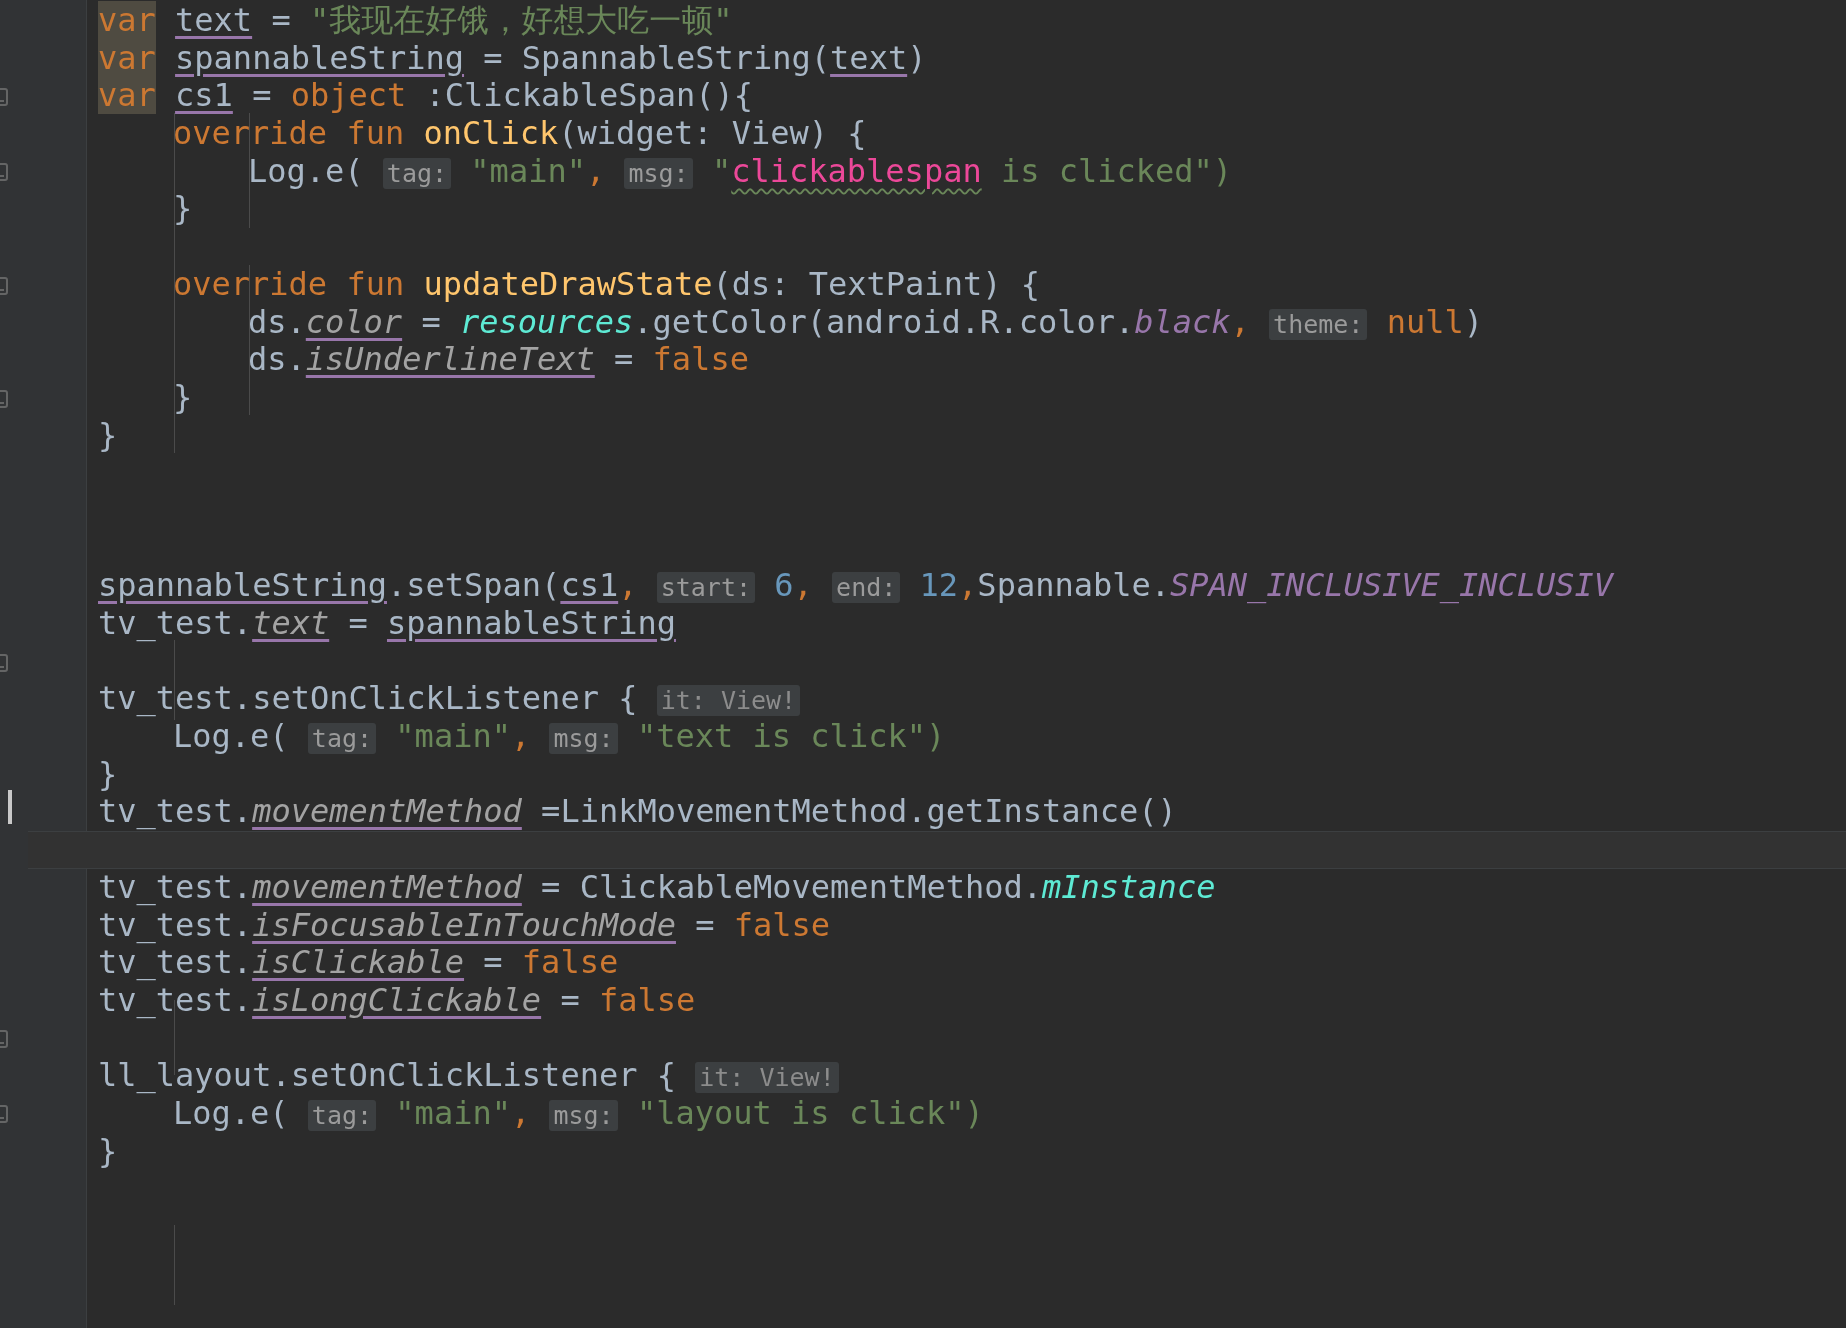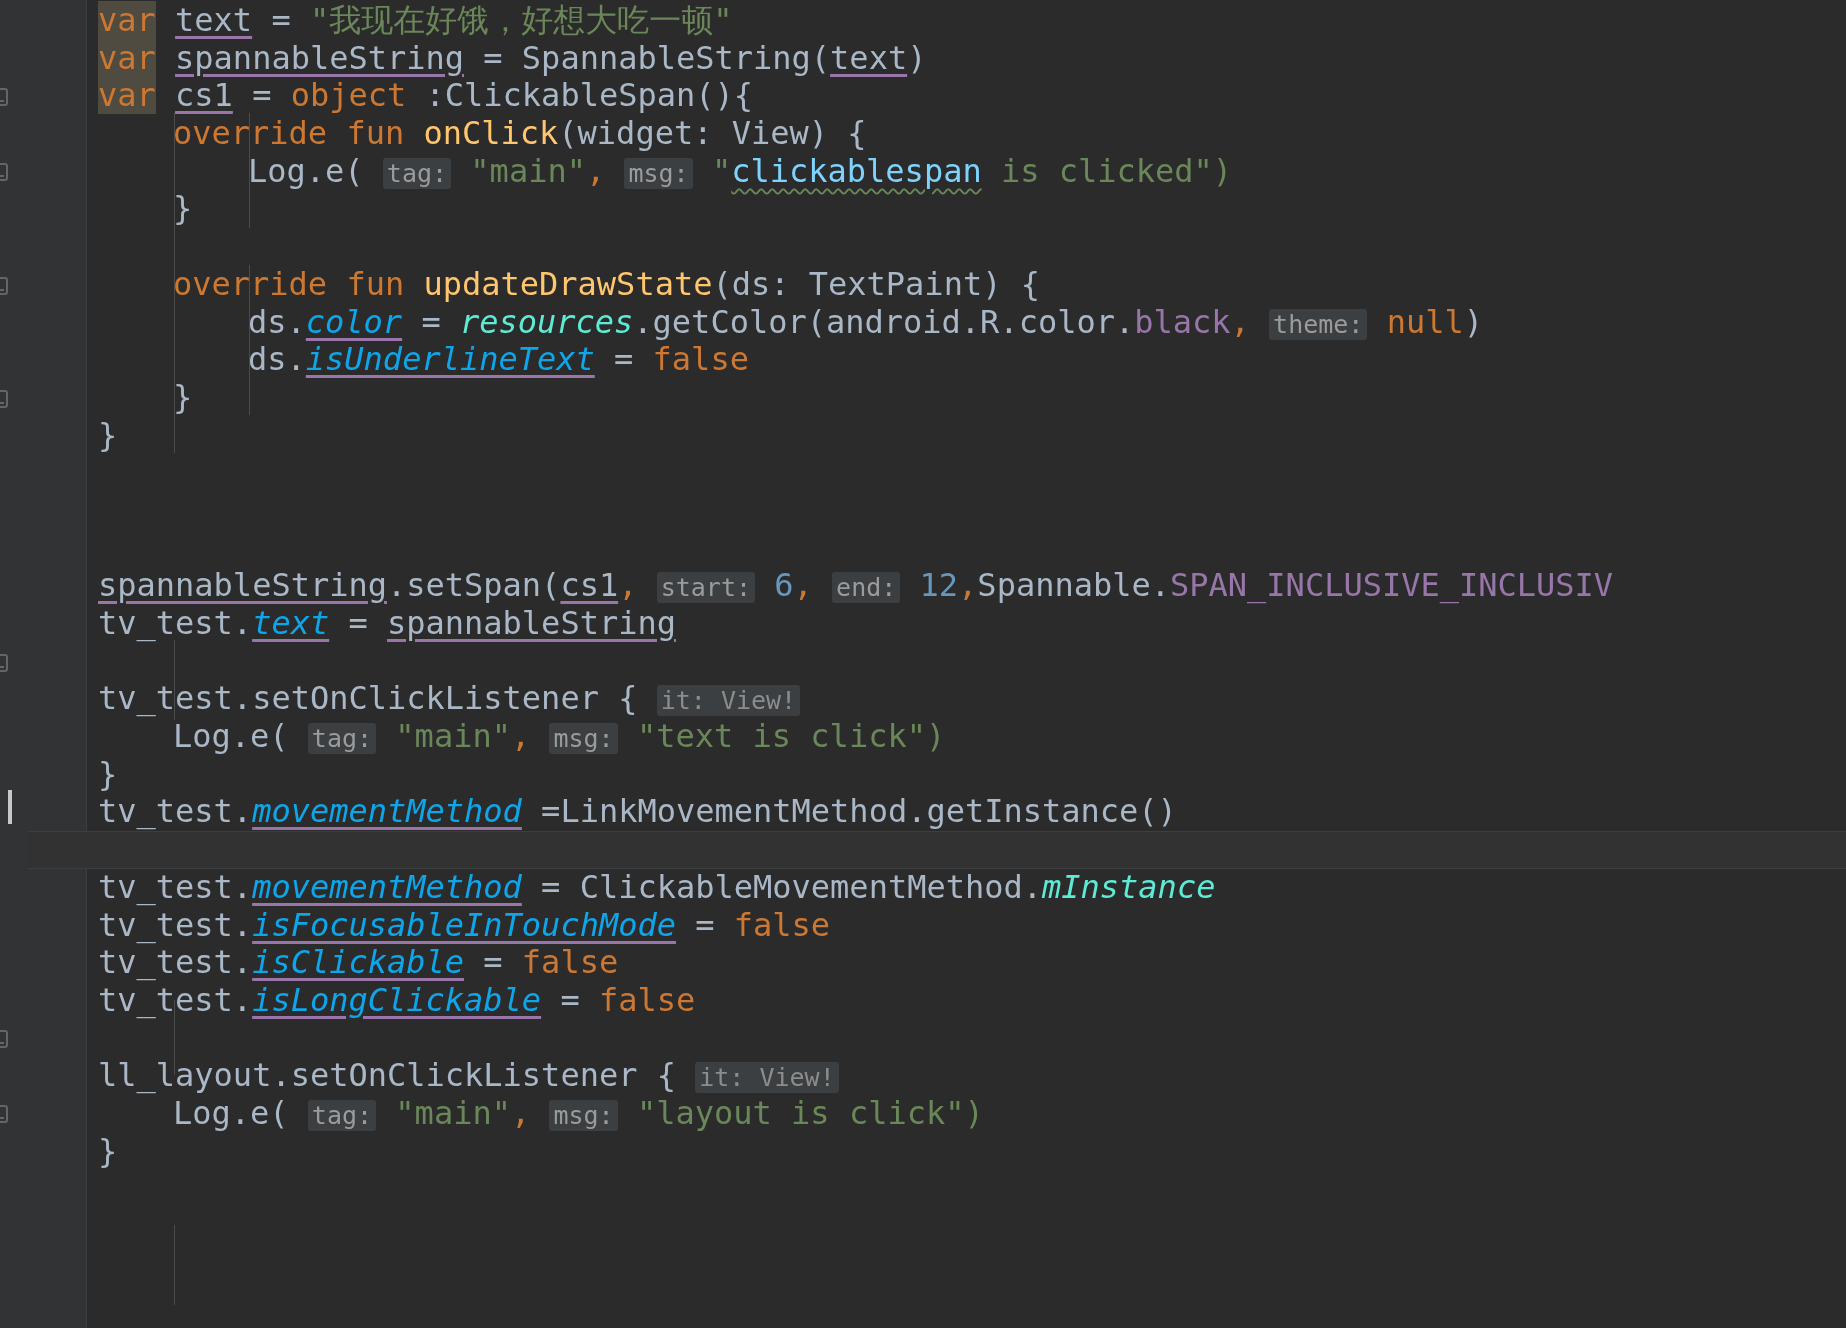--- a/index.html
+++ b/index.html
@@ -101,25 +101,25 @@
     top: 0; bottom: 0;
     width: 1px;
     background: #4b4b4b;
   }
 
   
   .kw        { color: #cc7832; }                 
   .kw-hl     { color: #cc7832; background: #4f4b41; }  
   .plain     { color: #a9b7c6; }
   .local-u   { color: #a9b7c6; text-decoration: underline; text-decoration-color:#9876aa; text-underline-offset: 5px;}
-  .fld       { color: #0ea5e9; font-style: italic; text-decoration: underline; text-decoration-color:#9876aa; text-underline-offset: 5px;}
+  .fld       { color: #a3a3a3; font-style: italic; text-decoration: underline; text-decoration-color:#9876aa; text-underline-offset: 5px;}
   .fld-p     { color: #5eead4; font-style: italic; }
-  .const     { color: #9876aa; }
+  .const     { color: #9876aa; font-style: italic; }
   .str       { color: #6a8759; }
-  .str-sq    { color: #7dd3fc; text-decoration: underline wavy; text-decoration-color: #6a8759; text-underline-offset: 6px; text-decoration-thickness: 2px;}
+  .str-sq    { color: #ec4899; text-decoration: underline wavy; text-decoration-color: #6a8759; text-underline-offset: 6px; text-decoration-thickness: 2px;}
   .num       { color: #6897bb; }
   .fn        { color: #ffc66d; }
   .comma     { color: #cc7832; }
   .hint      { color: #9b9b9b; background: #3c3f41; border-radius: 3px; padding: 1px 4px; font-size: 25px; }
   .lamhint   { color: #8c8c8c; background: #3c3f41; border-radius: 3px; padding: 1px 4px; font-size: 25px; text-align: center; }
 </style>
 </head>
 <body>
 
 <div id="editor">

